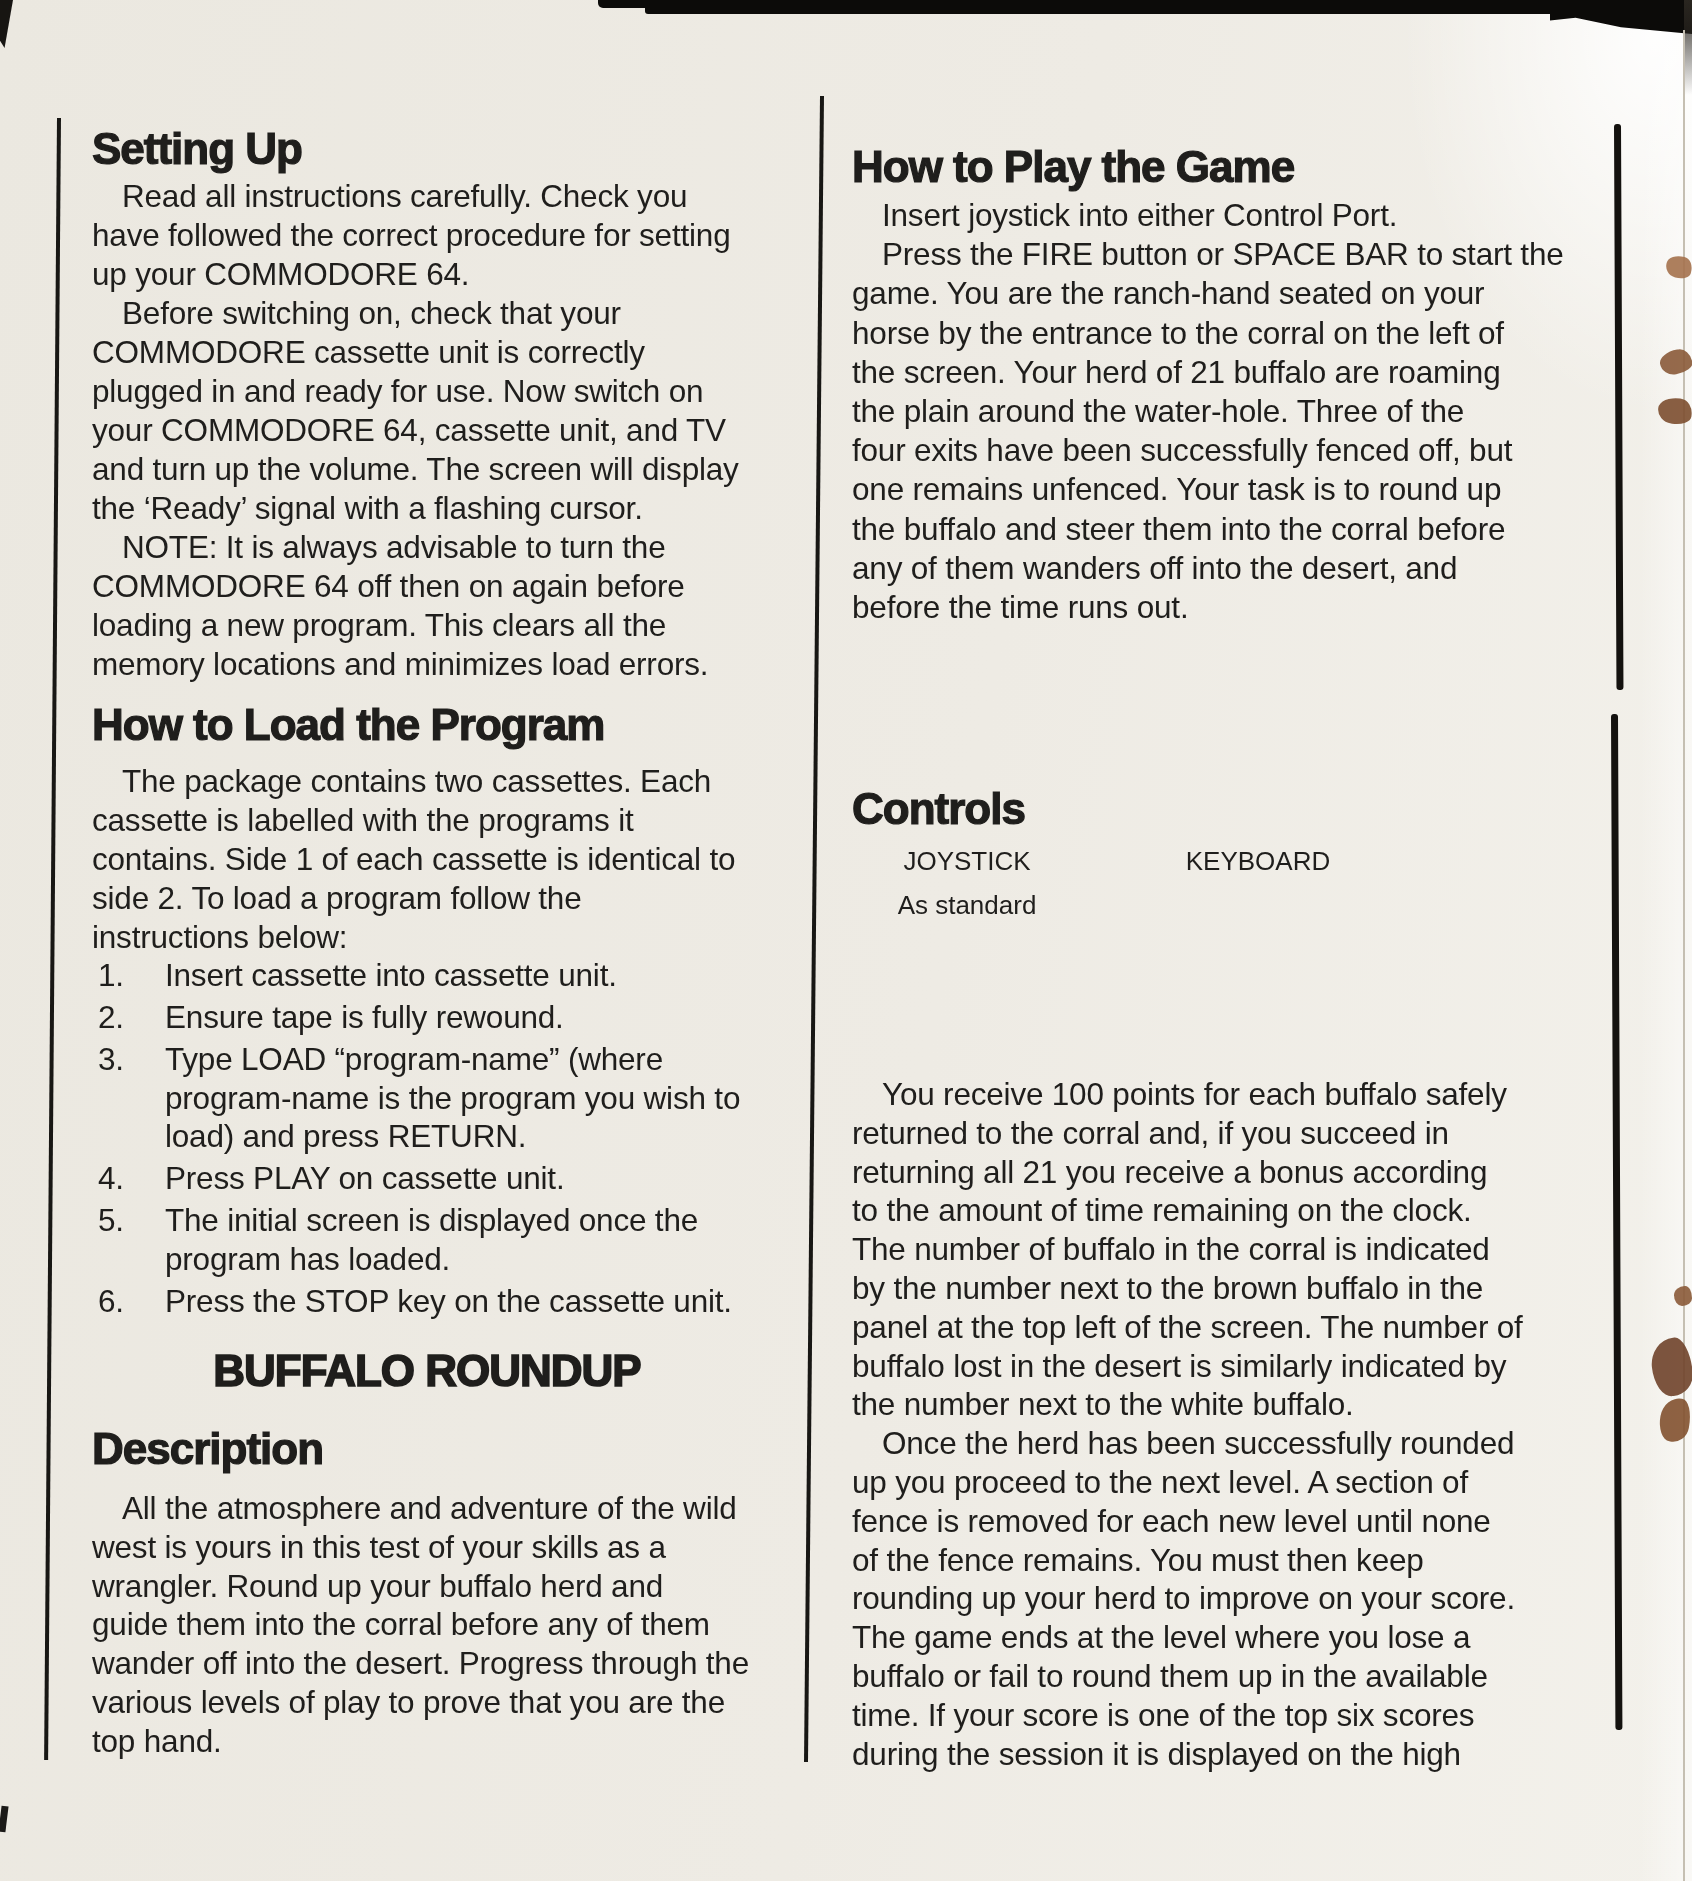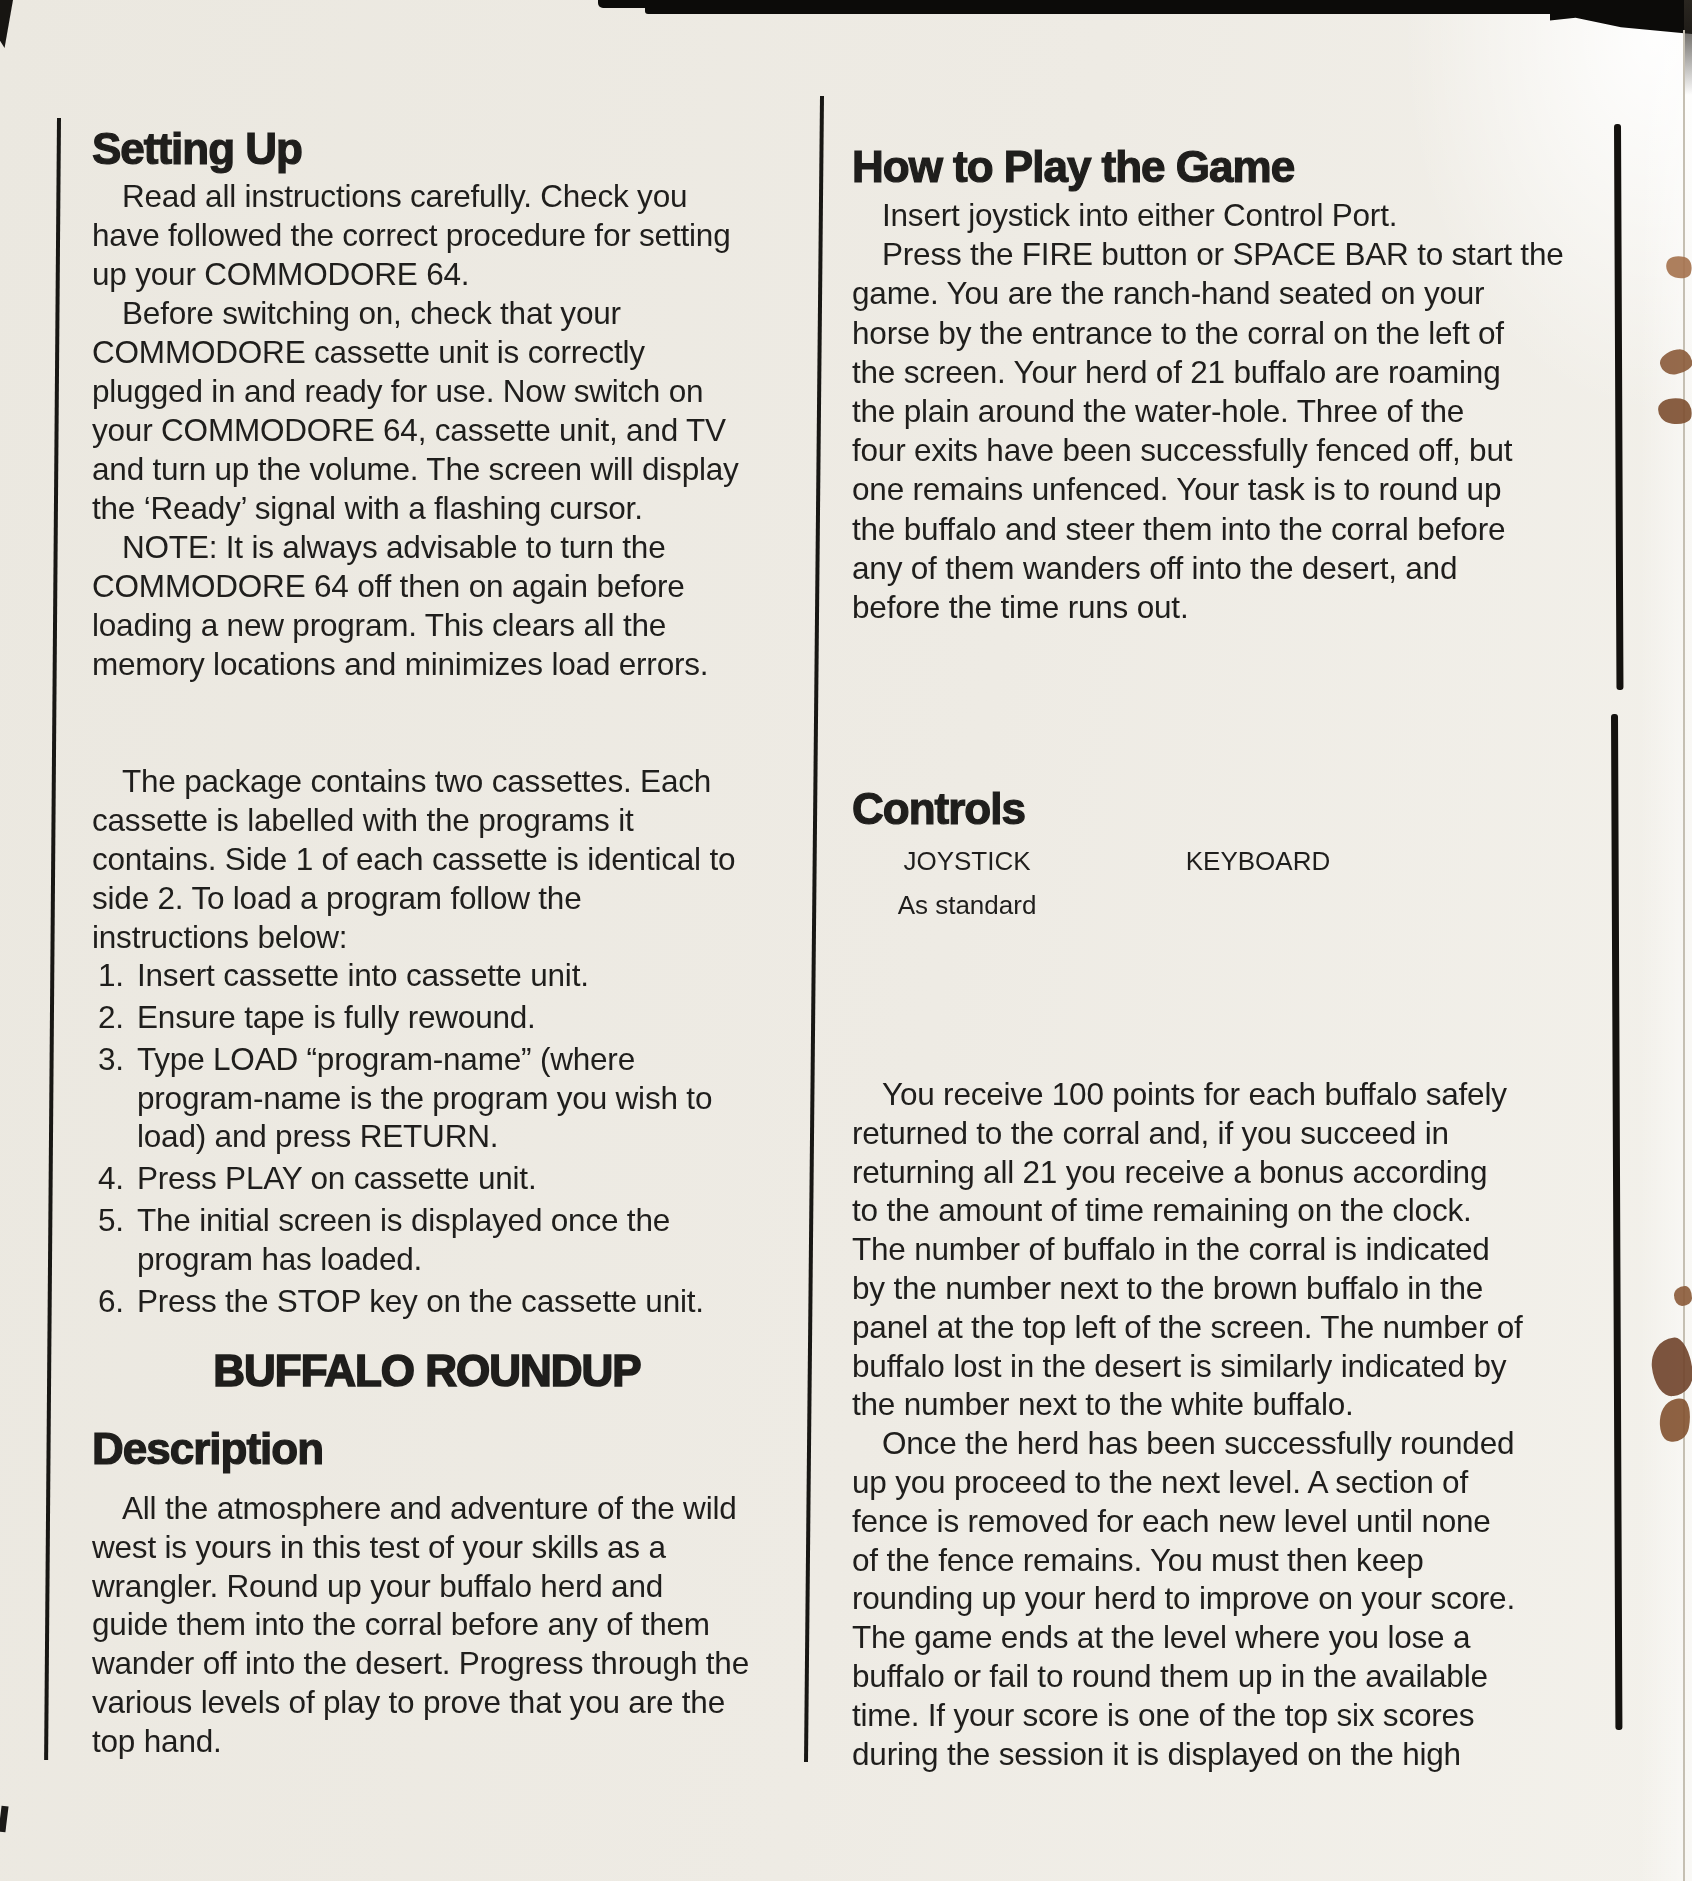--- a/index.html
+++ b/index.html
@@ -43,21 +43,21 @@
   .body-text{font-size:31.5px;letter-spacing:-0.2px;}
   .lines{white-space:pre-line;}
   p.para{margin:0;text-indent:30px;}
   #setting-up-h{left:92px;top:124px;}
   #setting-up-p{left:92px;top:177px;width:700px;line-height:39px;}
   #howload-h{left:92px;top:700px;}
   #howload-intro{left:92px;top:762px;width:700px;line-height:39px;}
   #steps{left:98px;top:956px;width:700px;}
   .step{display:flex;line-height:38.5px;margin-bottom:3.5px;}
   .step-num{width:39px;flex:none;}
-  .step-text{flex:1;}
+  .step-text{flex:1;margin-left:28px;}
   #game-title{left:92px;top:1341px;width:670px;text-align:center;font-size:44px;line-height:60px;letter-spacing:-1px;-webkit-text-stroke:1.6px #1f1e1c;font-weight:700;}
   #desc-h{left:92px;top:1424px;}
   #desc-p{left:92px;top:1489px;width:700px;line-height:38.8px;}
   #howplay-h{left:852px;top:142px;}
   #howplay-p{left:852px;top:196px;width:744px;line-height:39.2px;}
   #controls-h{left:852px;top:784px;}
   .ctrl{font-size:26px;line-height:38px;text-align:center;}
   #joystick-hdr{left:852px;top:842px;width:230px;}
   #joystick-val{left:852px;top:886px;width:230px;}
   #keyboard-hdr{left:1128px;top:842px;width:260px;}
@@ -99,20 +99,21 @@
 plugged in and ready for use. Now switch on
 your COMMODORE 64, cassette unit, and TV
 and turn up the volume. The screen will display
 the ‘Ready’ signal with a flashing cursor.</p>
     <p class="para lines">NOTE: It is always advisable to turn the
 COMMODORE 64 off then on again before
 loading a new program. This clears all the
 memory locations and minimizes load errors.</p>
   </div>
 
+  <div class="abs h h-med" id="howload-h">How to Load the Program</div>
   <div class="abs body-text" id="howload-intro">
     <p class="para lines">The package contains two cassettes. Each
 cassette is labelled with the programs it
 contains. Side 1 of each cassette is identical to
 side 2. To load a program follow the
 instructions below:</p>
   </div>
 
   <div class="abs body-text" id="steps">
     <div class="step">

